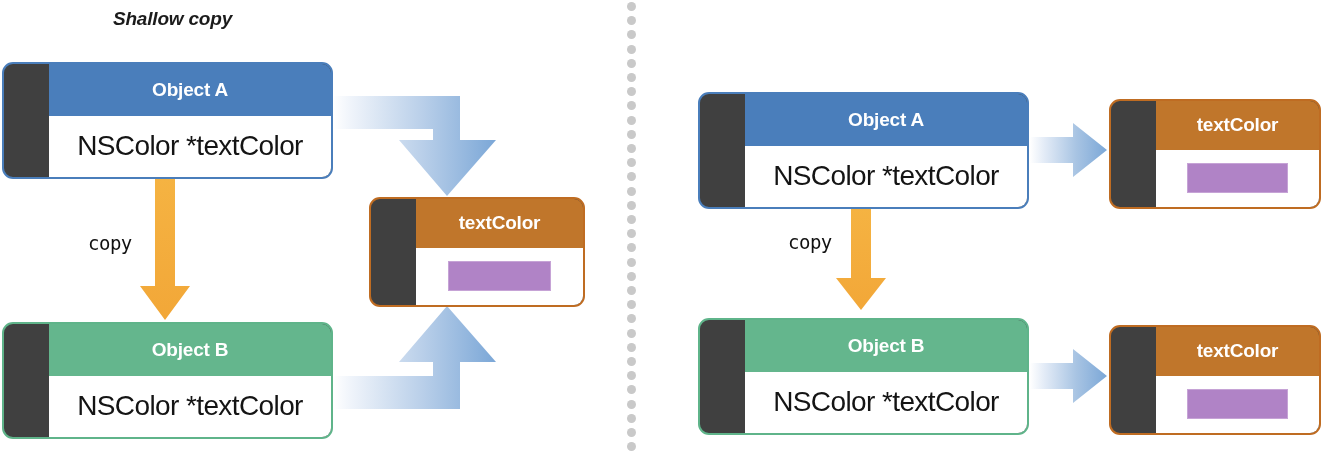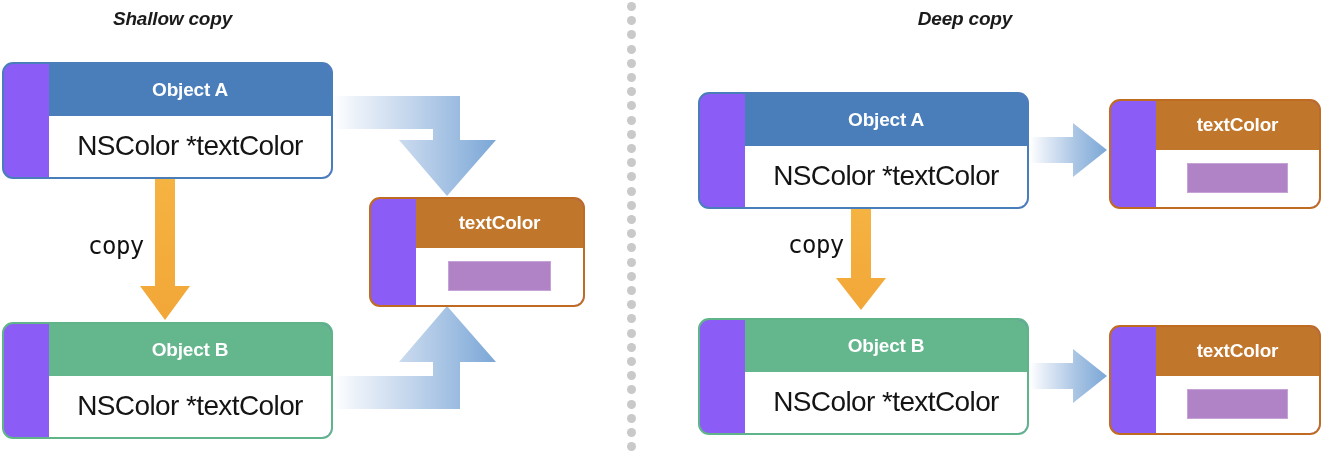--- a/index.html
+++ b/index.html
@@ -29,21 +29,21 @@
     white-space: nowrap;
     text-align: center;
     font-style: italic;
   }
 
   
   .obj-box {
     position: absolute;
     box-sizing: border-box;
     border-radius: 11px;
-    background: #8b5cf6;
+    background: #404040;
     overflow: hidden;
     border: 2px solid #4a7ebb;
     padding-left: 45px;
   }
   .obj-box .box-header {
     height: 46%;
     display: flex;
     align-items: center;
     justify-content: center;
     color: #ffffff;
@@ -100,21 +100,21 @@
     width: 9px;
     height: 9px;
     border-radius: 50%;
     background: #c9c9c9;
   }
 
   
   .arrow-label {
     position: absolute;
     font-family: "DejaVu Sans Mono", "Liberation Mono", monospace;
-    font-size: 24px;
+    font-size: 19px;
     color: #111111;
     white-space: nowrap;
     letter-spacing: -0.5px;
   }
 
   svg.arrow-layer {
     position: absolute;
     left: 0;
     top: 0;
     width: 1326px;
@@ -200,21 +200,20 @@
                L 1073 349
                L 1107 376
                L 1073 403
                L 1073 389
                L 1030 389 Z" fill="url(#fadeRightShort)"></path>
     </g>
   </svg>
 
   <div class="panel-title" style="left:0px; top:8px; width:345px;">Shallow copy</div>
 
-  <div class="panel-title" style="left:865px; top:8px; width:200px;">Deep copy</div>
 
   <div class="obj-box blue" style="left:2px; top:62px; width:331px; height:117px;">
     <div class="box-header">Object A</div>
     <div class="box-body">
       <span class="code">NSColor *textColor</span>
     </div>
   </div>
 
   <div class="arrow-label" style="left:88px; top:232px;">copy</div>
 

